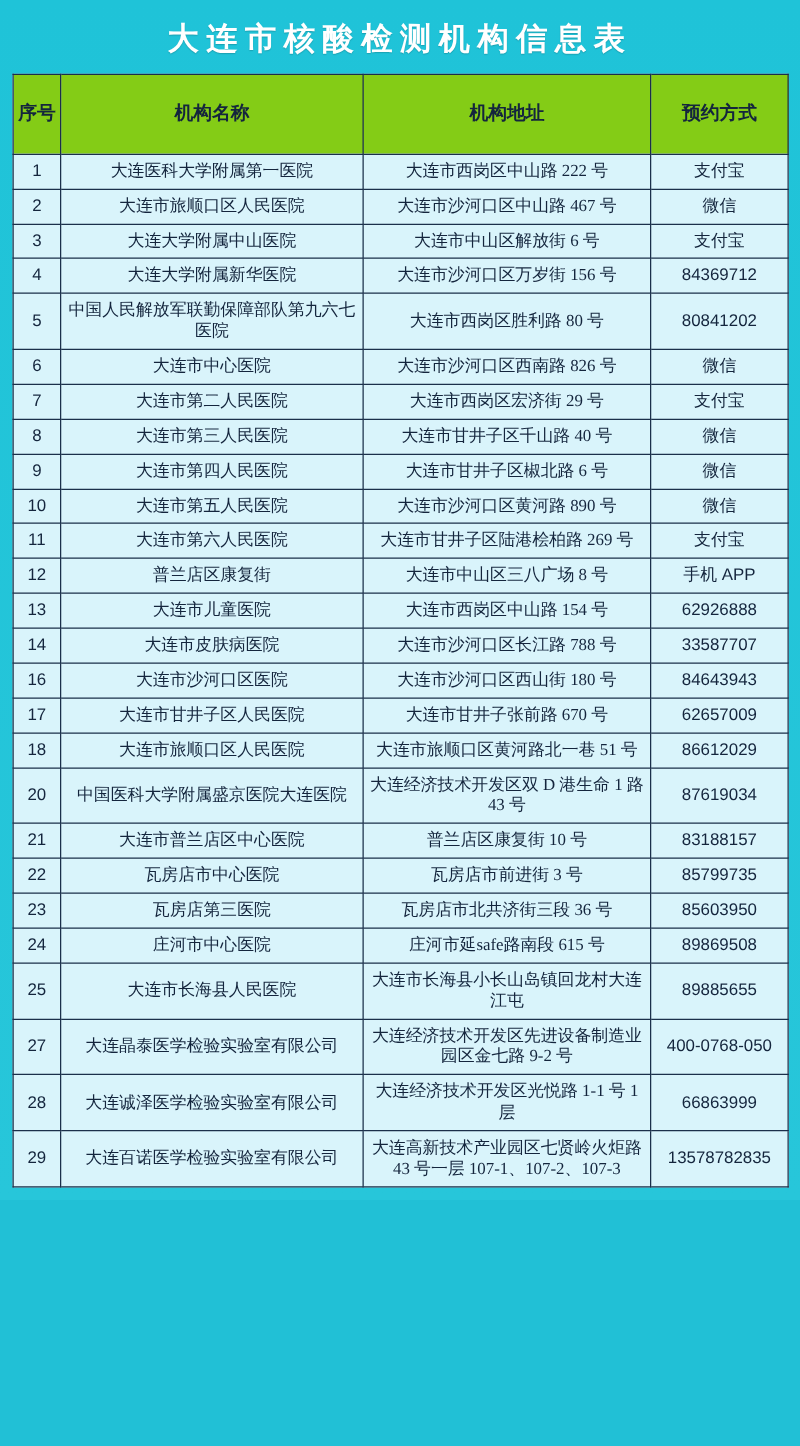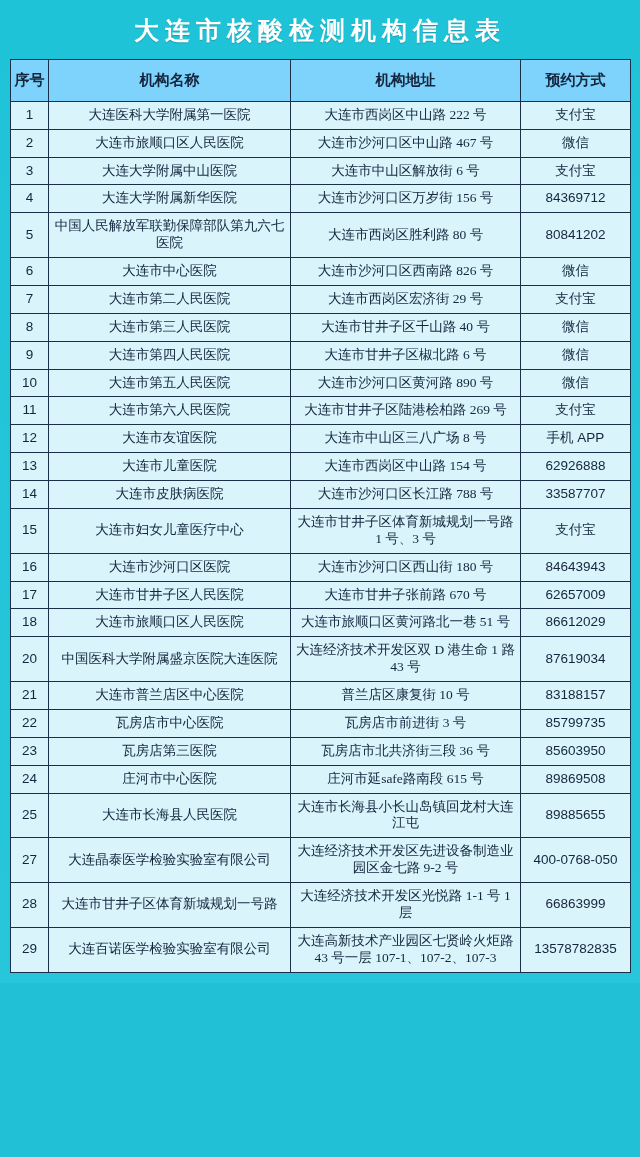--- a/index.html
+++ b/index.html
@@ -35,24 +35,24 @@
   }
   table.info th, table.info td {
     border: 1px solid #1b2f4a;
     color: #14253d;
     text-align: center;
     vertical-align: middle;
     padding: 5px 3px;
     line-height: 1.25;
   }
   table.info thead th {
-    background: #7dd3fc;
+    background: #84cc16;
     font-size: 15px;
     font-weight: bold;
-    padding: 11px 3px;
+    padding: 22px 3px;
   }
   table.info tbody td {
     background: #d9f4fb;
     font-size: 13.5px;
   }
   .col-idx { width: 38px; }
   .col-name { width: 242px; }
   .col-addr { width: 230px; }
   .col-book { width: 110px; }
   td.idx { font-size: 13.5px; }
@@ -142,43 +142,37 @@
           <td class="book">微信</td>
         </tr>
         <tr>
           <td class="idx">11</td>
           <td class="name">大连市第六人民医院</td>
           <td class="addr">大连市甘井子区陆港桧柏路 269 号</td>
           <td class="book">支付宝</td>
         </tr>
         <tr>
           <td class="idx">12</td>
-          <td class="name">大连市友谊医院</td>
+          <td class="name">普兰店区康复街</td>
           <td class="addr">大连市中山区三八广场 8 号</td>
           <td class="book">手机 APP</td>
         </tr>
         <tr>
           <td class="idx">13</td>
           <td class="name">大连市儿童医院</td>
           <td class="addr">大连市西岗区中山路 154 号</td>
           <td class="book">62926888</td>
         </tr>
         <tr>
           <td class="idx">14</td>
           <td class="name">大连市皮肤病医院</td>
           <td class="addr">大连市沙河口区长江路 788 号</td>
           <td class="book">33587707</td>
         </tr>
         <tr>
-          <td class="idx">15</td>
-          <td class="name">大连市妇女儿童医疗中心</td>
-          <td class="addr">大连市甘井子区体育新城规划一号路 1 号、3 号</td>
-          <td class="book">支付宝</td>
-        </tr>
-        <tr>
           <td class="idx">16</td>
           <td class="name">大连市沙河口区医院</td>
           <td class="addr">大连市沙河口区西山街 180 号</td>
           <td class="book">84643943</td>
         </tr>
         <tr>
           <td class="idx">17</td>
           <td class="name">大连市甘井子区人民医院</td>
           <td class="addr">大连市甘井子张前路 670 号</td>
           <td class="book">62657009</td>
@@ -226,21 +220,21 @@
           <td class="book">89885655</td>
         </tr>
         <tr>
           <td class="idx">27</td>
           <td class="name">大连晶泰医学检验实验室有限公司</td>
           <td class="addr">大连经济技术开发区先进设备制造业园区金七路 9-2 号</td>
           <td class="book">400-0768-050</td>
         </tr>
         <tr>
           <td class="idx">28</td>
-          <td class="name">大连市甘井子区体育新城规划一号路</td>
+          <td class="name">大连诚泽医学检验实验室有限公司</td>
           <td class="addr">大连经济技术开发区光悦路 1-1 号 1 层</td>
           <td class="book">66863999</td>
         </tr>
         <tr>
           <td class="idx">29</td>
           <td class="name">大连百诺医学检验实验室有限公司</td>
           <td class="addr">大连高新技术产业园区七贤岭火炬路 43 号一层 107-1、107-2、107-3</td>
           <td class="book">13578782835</td>
         </tr>
       </tbody>

